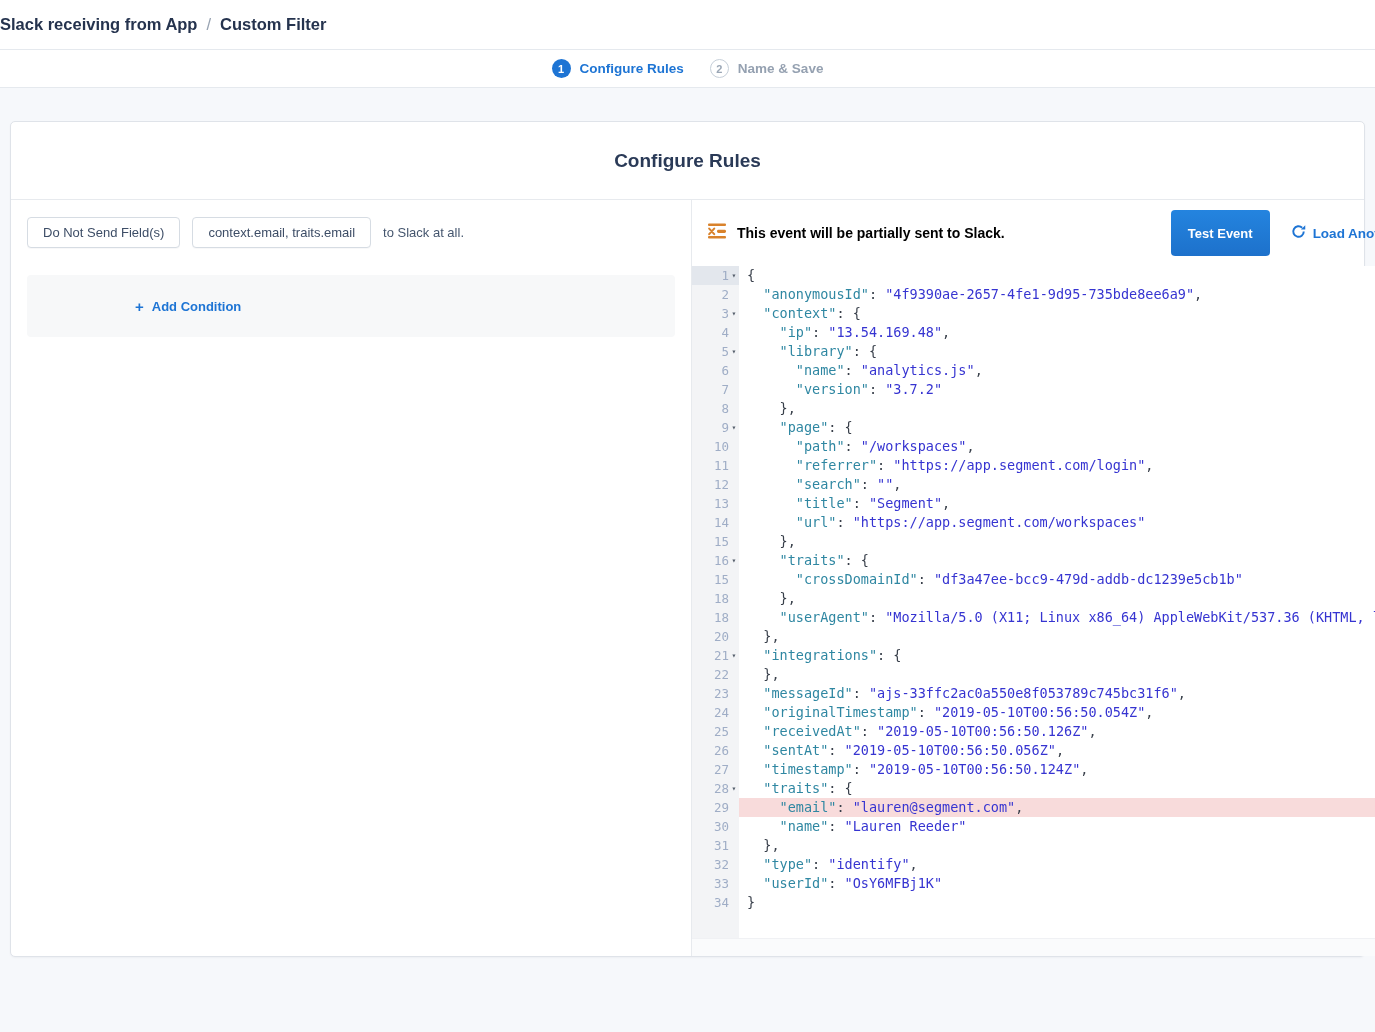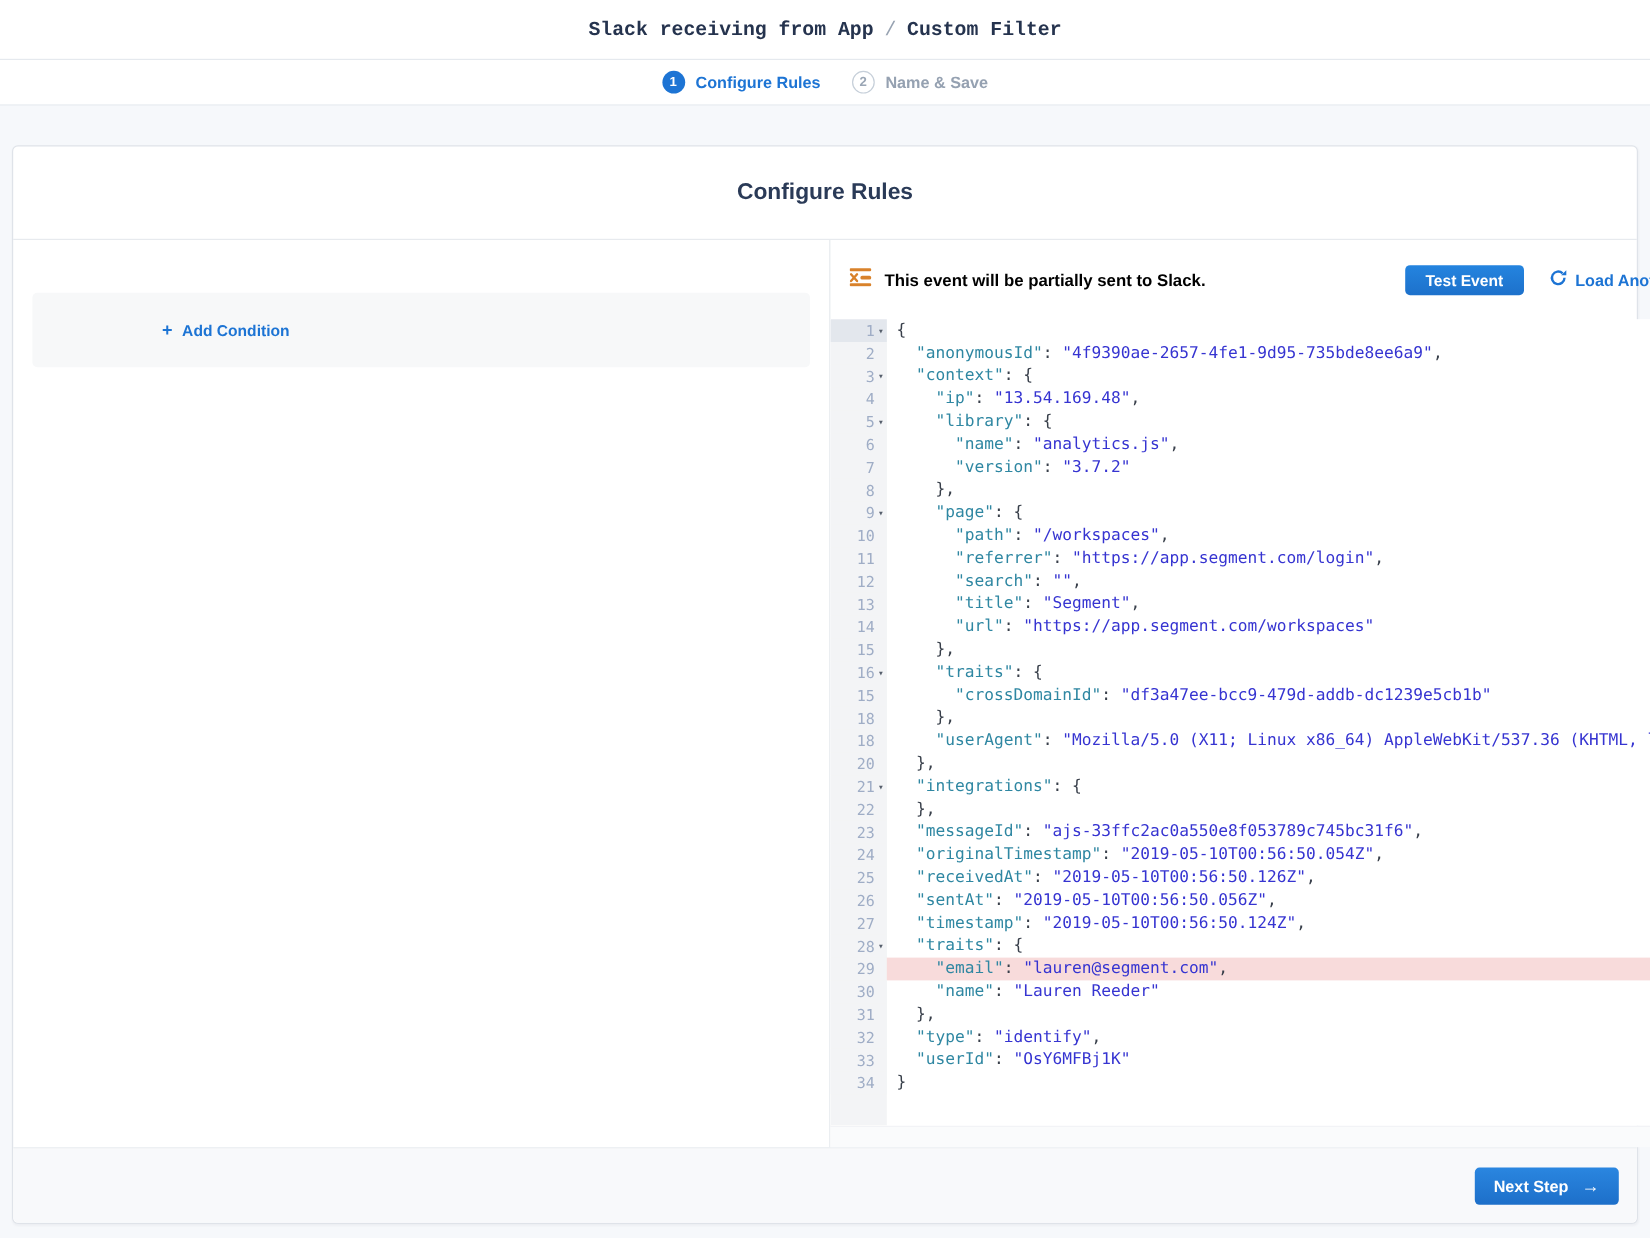--- a/index.html
+++ b/index.html
@@ -7,22 +7,22 @@
   body {
     width:1375px; height:1032px;
     background:#f6f8fb;
     font-family:"Liberation Sans", sans-serif;
     color:#2a3a57;
     overflow:hidden;
   }
   
   .topbar{
     height:50px; background:#fff; border-bottom:1px solid #e5e9ee;
-    display:flex; align-items:center; justify-content:center; gap:9px;
-    font-size:16.5px; font-weight:600; color:#25334e;font-family:Liberation Mono, monospace;
+    display:flex; align-items:center; gap:9px;
+    font-size:16.5px; font-weight:600; color:#25334e;
   }
   .topbar .sep{ color:#97a2b1; font-weight:400; }
   
   .stepbar{
     height:38px; background:#fff; border-bottom:1px solid #e5e9ee;
     display:flex; align-items:center; justify-content:center; gap:26px;
   }
   .step{ display:flex; align-items:center; gap:9px; font-size:13.5px; }
   .step .circ{
     width:19px; height:19px; border-radius:50%;
@@ -67,21 +67,21 @@
     font-family:"Liberation Sans", sans-serif;
     display:flex; align-items:center; gap:8px; cursor:pointer;
   }
   .add-link .plus{ font-size:15px; font-weight:600; line-height:1; }
   
   .right-panel{ flex:1; border-left:1px solid #e7eaee; display:flex; flex-direction:column; height:756px; }
   .rp-header{ height:66px; min-height:66px; display:flex; align-items:center; padding:0 30px 0 16px; }
   .status-icon{ margin-right:10px; flex:none; }
   .rp-status{ font-size:14px; font-weight:700; color:#000000; margin-right:auto; }
   .btn-primary{
-    border:none; border-radius:4px; height:25px; padding:0 17px;
+    border:none; border-radius:4px; height:46px; padding:0 17px;
     background:linear-gradient(#2484df,#1d71cb);
     color:#fff; font-size:13px; font-weight:600;
     font-family:"Liberation Sans", sans-serif; cursor:pointer;
   }
   .load-link{
     margin-left:21px; border:none; background:none; padding:0;
     display:flex; align-items:center; gap:7px;
     color:#1d74d4; font-size:13.5px; font-weight:600;
     font-family:"Liberation Sans", sans-serif; cursor:pointer;
   }
@@ -144,20 +144,25 @@
     <span>Name &amp; Save</span>
   </div>
 </div>
 
 <div class="card">
   <div class="card-header">Configure Rules</div>
 
   <div class="card-body">
 
     <div class="left-panel">
+      <div class="rule-row">
+        <button class="chip-btn">Do Not Send Field(s)</button>
+        <button class="chip-btn">context.email, traits.email</button>
+        <span class="rule-suffix">to Slack at all.</span>
+      </div>
       <div class="add-box">
         <button class="add-link">
           <span class="plus">+</span>
           <span>Add Condition</span>
         </button>
       </div>
     </div>
 
     <div class="right-panel">
       <div class="rp-header">
@@ -421,19 +426,13 @@
                 <span class="ed-fold"></span>
               </div>
               <div class="ed-code"><span class="tk-p">}</span></div>
             </div>
           </div>
       </div>
       <div class="scroll-strip"></div>
     </div>
   </div>
 
-  <div class="card-footer">
-    <button class="next-btn">
-      <span>Next Step</span>
-      <span class="arr">→</span>
-    </button>
-  </div>
 </div>
 
 </body></html>

